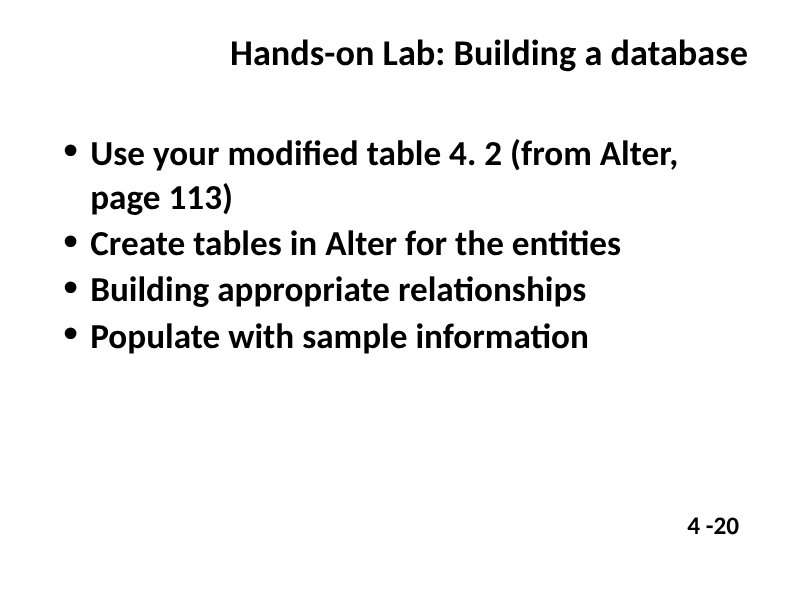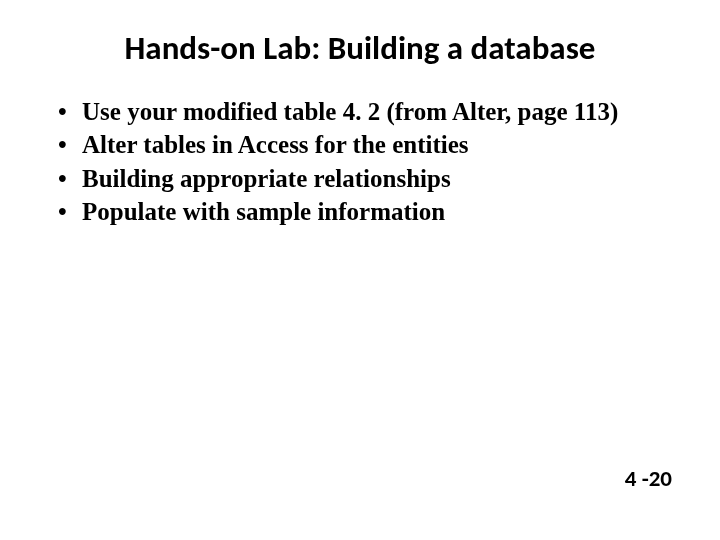--- a/index.html
+++ b/index.html
@@ -18,38 +18,37 @@
     }
     .slide {
       width: 100%;
       height: 100%;
       padding: 20px 40px 40px 40px;
       position: relative;
     }
     .title {
       font-size: 33px;
       font-weight: bold;
-      text-align: center;
-      margin-bottom: 28px;
+      text-align: right;
+      margin-bottom: 52px;
       margin-top: 8px;
     }
     .content {
       padding-left: 10px;
     }
     .bullet-list {
       list-style: none;
     }
     .bullet-item {
-      font-size: 25px;
+      font-size: 32px;
       font-weight: bold;
       line-height: 1.25;
       position: relative;
       padding-left: 32px;
       margin-bottom: 2px;
-      font-family: Liberation Serif, serif;
     }
     .bullet-item::before {
       content: "•";
       position: absolute;
       left: 8px;
       top: 0;
       font-size: 25px;
     }
     .page-number {
       position: absolute;
@@ -60,19 +59,19 @@
     }
   </style>
 </head>
 <body>
 
 <div class="slide">
   <h1 class="title">Hands-on Lab:  Building a database</h1>
   <div class="content">
     <ul class="bullet-list">
       <li class="bullet-item">Use your modified table 4. 2 (from Alter, page 113)</li>
-      <li class="bullet-item">Alter tables in Access for the entities</li>
+      <li class="bullet-item">Create tables in Alter for the entities</li>
       <li class="bullet-item">Building appropriate relationships</li>
       <li class="bullet-item">Populate with sample information</li>
     </ul>
   </div>
   <div class="page-number">4 -20</div>
 </div>
 
 </body></html>

